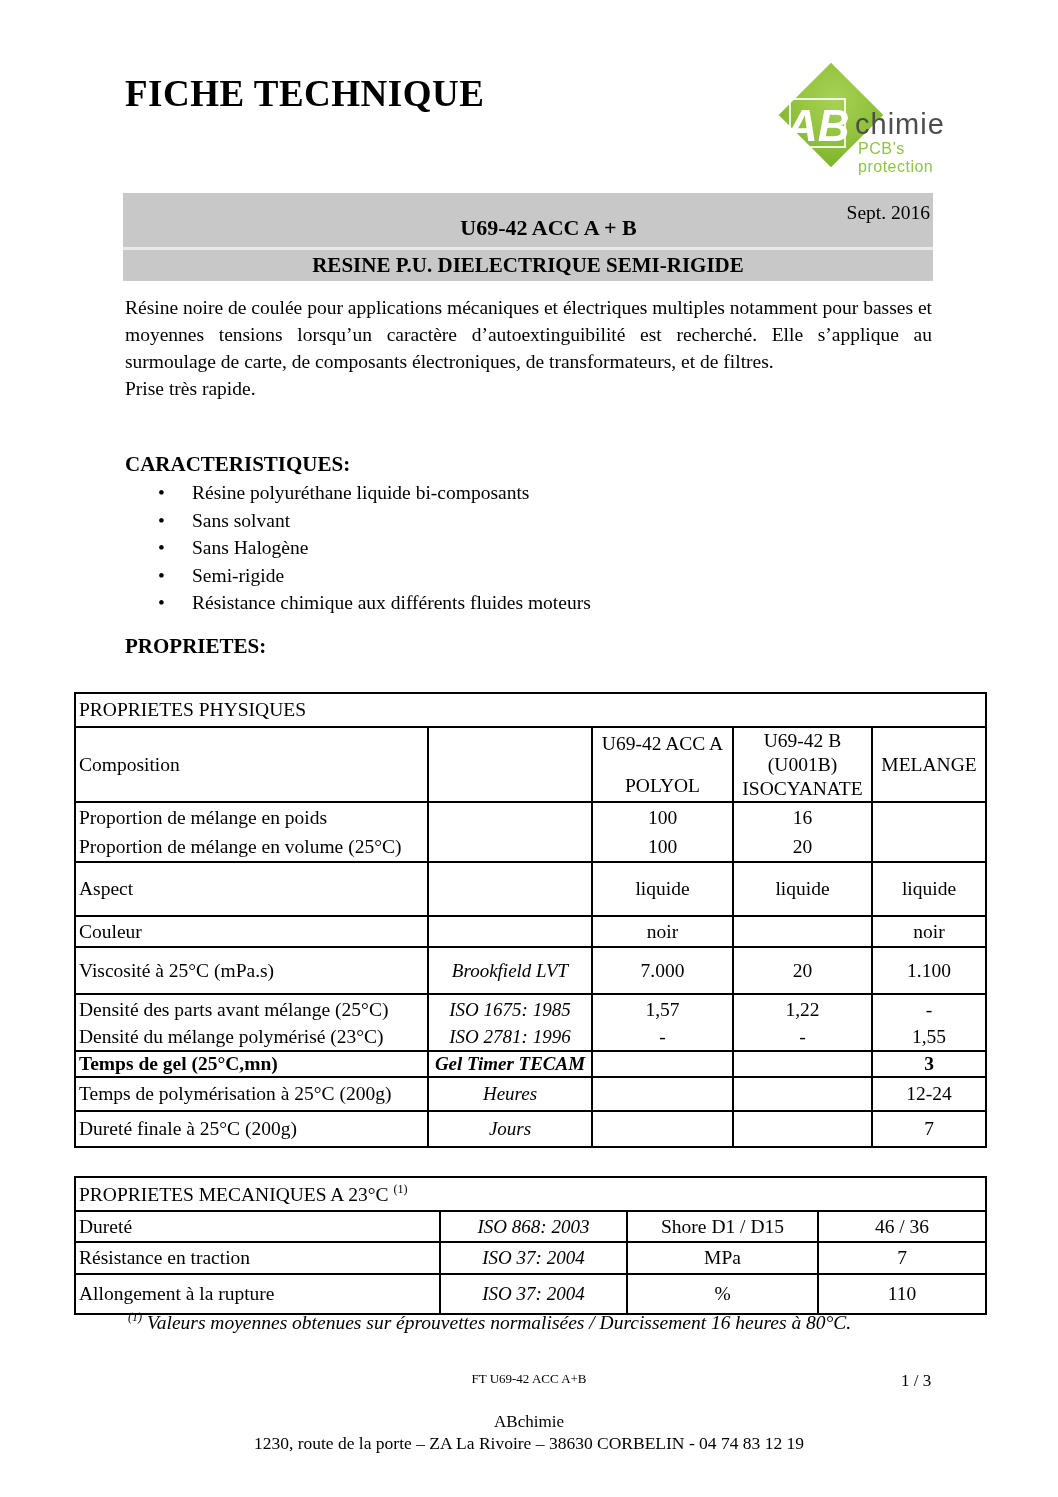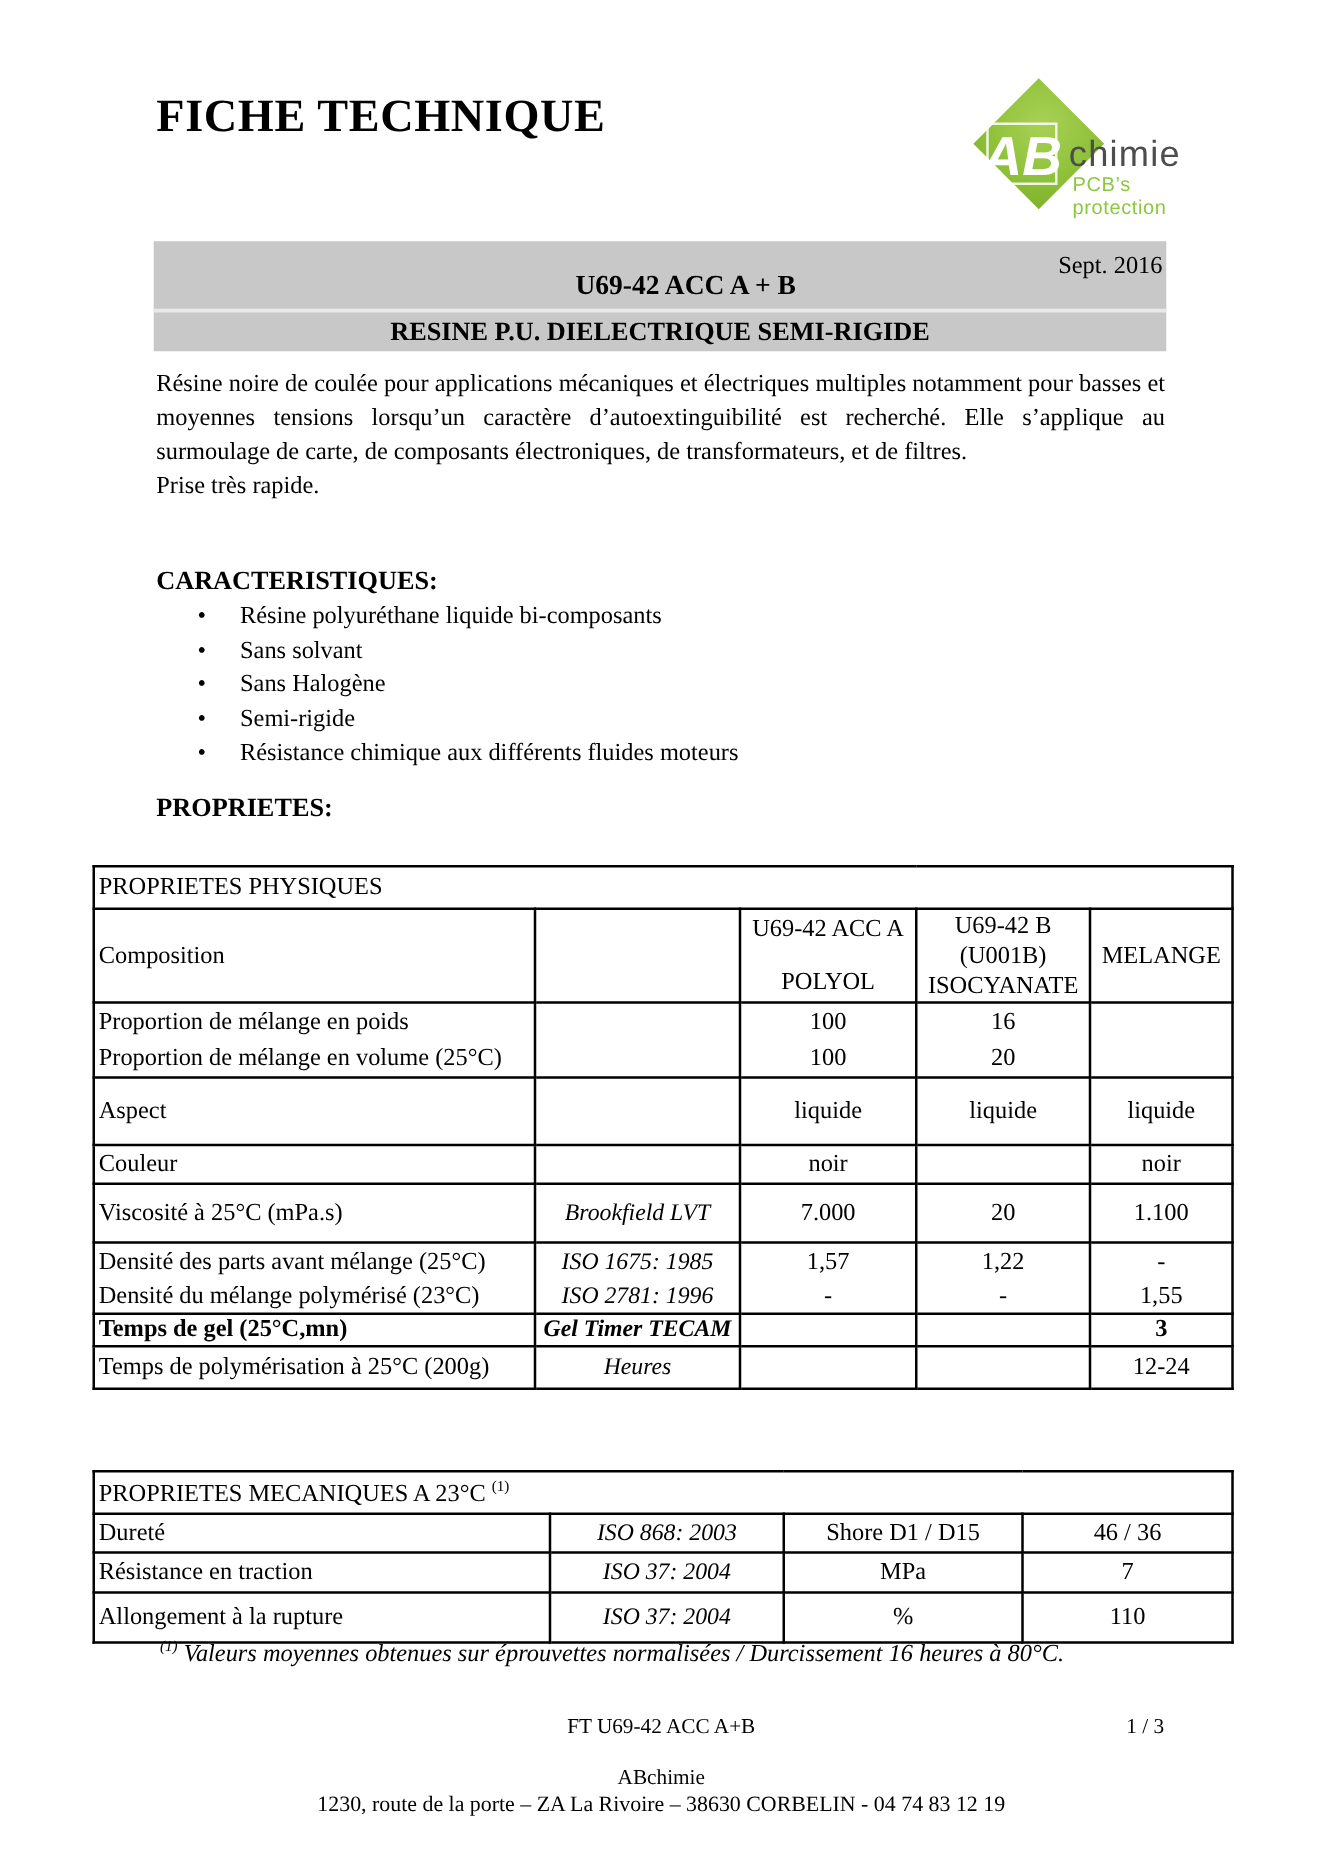--- a/index.html
+++ b/index.html
@@ -71,21 +71,21 @@
   .tri span { display:block; line-height:24px; }
   tr.h-title { height:34px; } tr.h-comp { height:75px; } tr.h-prop { height:48px; }
   tr.h-aspect { height:54px; } tr.h-coul { height:31px; } tr.h-visc { height:47px;margin-top:32px; }
   tr.h-dens { height:57px; } tr.h-gel { height:26px;font-weight:bold; } tr.h-poly { height:34px; }
   tr.h-dur { height:36px; }
   tr.h-mtitle { height:34px; } tr.h-m1 { height:31px; } tr.h-m2 { height:32px;margin-left:16px; } tr.h-m3 { height:40px;border-radius:15px; }
   sup { font-size:0.62em; vertical-align:super; }
   
   .footnote { position:absolute; left:128px; top:1310px; width:830px;
               font-style:italic; font-size:19.5px; }
-  .doc-ref { position:absolute; left:0; top:1371px; width:1058px; text-align:center; font-size:17px; }
+  .doc-ref { position:absolute; left:0; top:1371px; width:1058px; text-align:center; font-size:13px; }
   .page-num { position:absolute; left:901px; top:1371px; font-size:17px; }
   .company { position:absolute; left:0; top:1412px; width:1058px; text-align:center; font-size:17px; }
   .address { position:absolute; left:0; top:1433px; width:1058px; text-align:center; font-size:17.5px; }
 </style>
 </head>
 <body>
 
 <div class="page">
 
   <div class="doc-title">FICHE TECHNIQUE</div>
@@ -242,20 +242,27 @@
     </tr>
 
     <tr class="h-poly">
       <td class="param">Temps de polymérisation à 25°C (200g)</td>
       <td class="method">Heures</td>
       <td></td>
       <td></td>
       <td class="center">12-24</td>
     </tr>
 
+    <tr class="h-dur">
+      <td class="param">Dureté finale à 25°C (200g)</td>
+      <td class="method">Jours</td>
+      <td></td>
+      <td></td>
+      <td class="center">7</td>
+    </tr>
   </tbody>
     </table>
 
   <table class="tbl tbl2">
     <colgroup>
         <col style="width:365px">
         <col style="width:187px">
         <col style="width:191px">
         <col style="width:168px">
       </colgroup>

